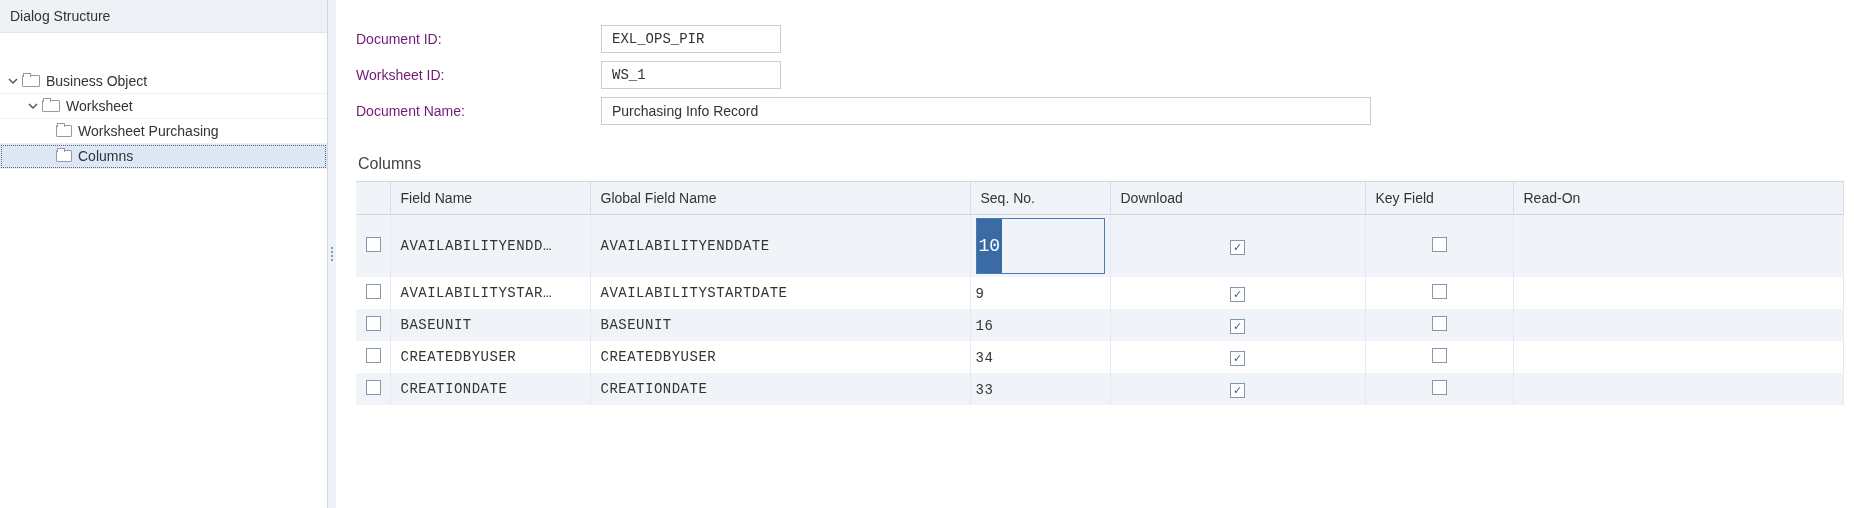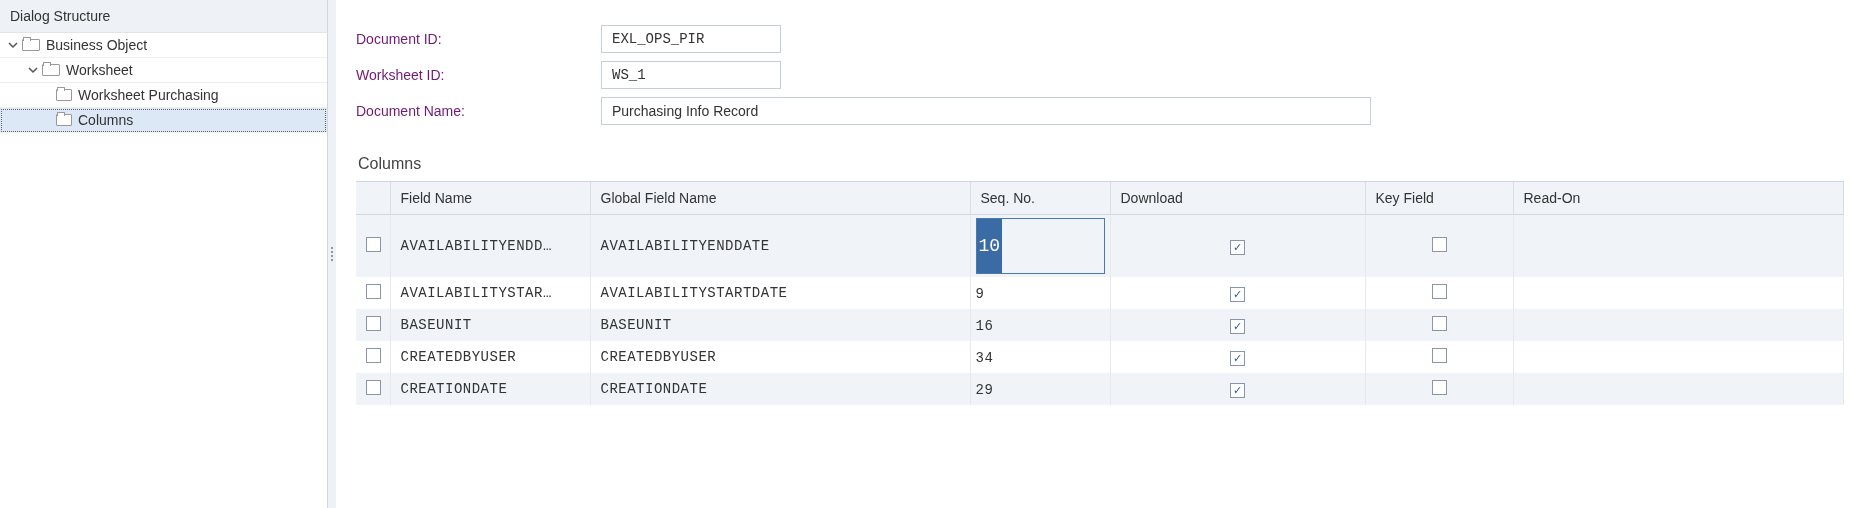--- a/index.html
+++ b/index.html
@@ -1,19 +1,19 @@
 <!DOCTYPE html>
 <html><head>
   <meta charset="utf-8">
   <style>
     * { margin: 0; padding: 0; box-sizing: border-box; }
     body { font-family: Arial, sans-serif; font-size: 13px; color: #333; background: #f5f7fa; overflow: hidden; }
     .container { display: flex; height: 508px; width: 1854px; }
     
-    .sidebar { width: 328px; background: #fff; border-right: 1px solid #d0d7de; display: flex; flex-direction: column; }
+    .sidebar { width: 328px; background: #fff; border-right: 1px solid #d0d7de; display: flex; flex-direction: column; gap: 36px; }
     .sidebar-header { padding: 8px 10px; font-size: 14px; color: #333; background: #eef2f6; border-bottom: 1px solid #e0e5ea; }
     .tree { padding: 0; }
     .tree-item { display: flex; align-items: center; padding: 4px 6px; cursor: pointer; border-bottom: 1px solid #f0f0f0; }
     .tree-item.selected { background: #dce8f5; outline: 1px dotted #666; outline-offset: -2px; }
     .tree-toggle { width: 14px; height: 14px; display: inline-flex; align-items: center; justify-content: center; margin-right: 2px; color: #555; font-size: 10px; }
     .tree-toggle-empty { width: 14px; margin-right: 2px; }
     .folder-icon { width: 16px; height: 12px; background: #fff; border: 1px solid #999; border-radius: 1px; margin-right: 6px; position: relative; }
     .folder-icon::before { content: ''; position: absolute; top: -3px; left: 0; width: 6px; height: 3px; background: #fff; border: 1px solid #999; border-bottom: none; border-radius: 1px 1px 0 0; }
     .folder-icon.open { width: 18px; }
     .tree-label { font-size: 14px; color: #333; }
@@ -170,21 +170,21 @@
               <td class="mono">CREATEDBYUSER</td>
               <td class="seq-cell"><span class="mono">34</span></td>
               <td class="dl-center"><span class="chk">✓</span></td>
               <td class="key-center"><span class="chk"></span></td>
               <td></td>
             </tr>
             <tr>
               <td class="cell-check left"><span class="chk"></span></td>
               <td class="mono">CREATIONDATE</td>
               <td class="mono">CREATIONDATE</td>
-              <td class="seq-cell"><span class="mono">29</span></td>
+              <td class="seq-cell"><span class="mono">33</span></td>
               <td class="dl-center"><span class="chk">✓</span></td>
               <td class="key-center"><span class="chk"></span></td>
               <td></td>
             </tr>
           </tbody>
       </table>
     </div>
   </div>
 </div>
 

